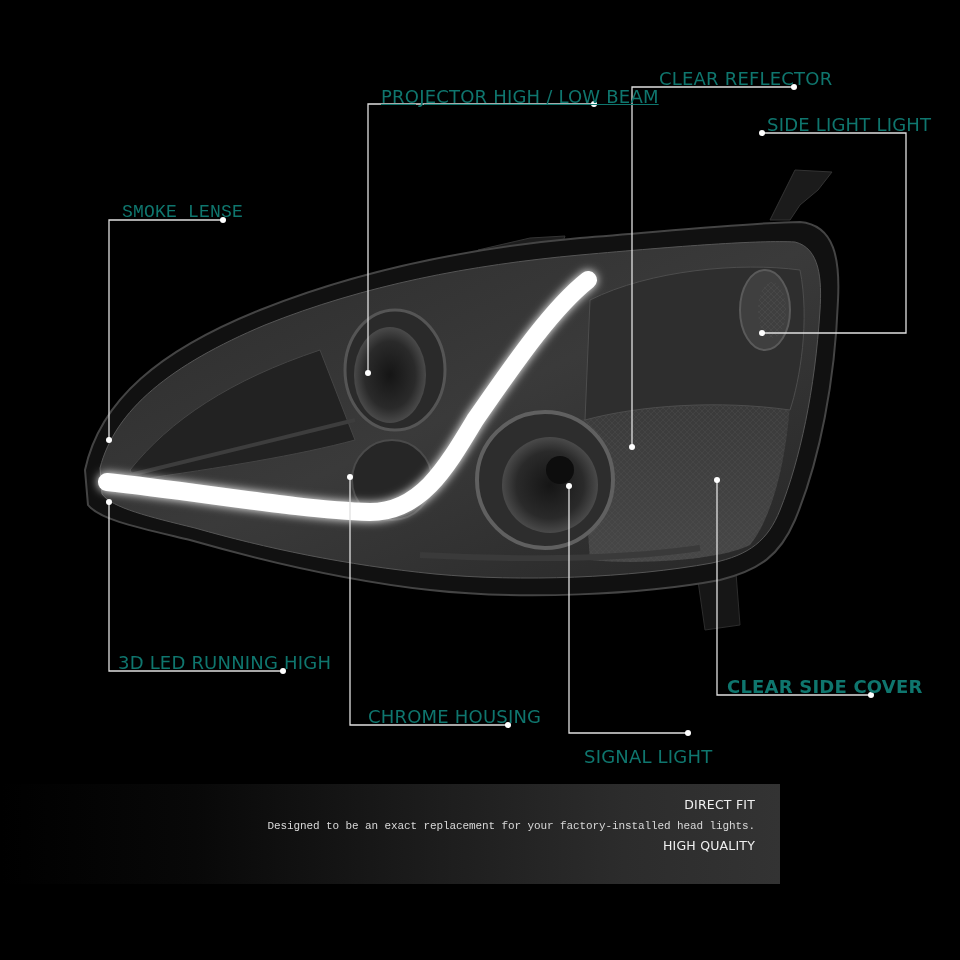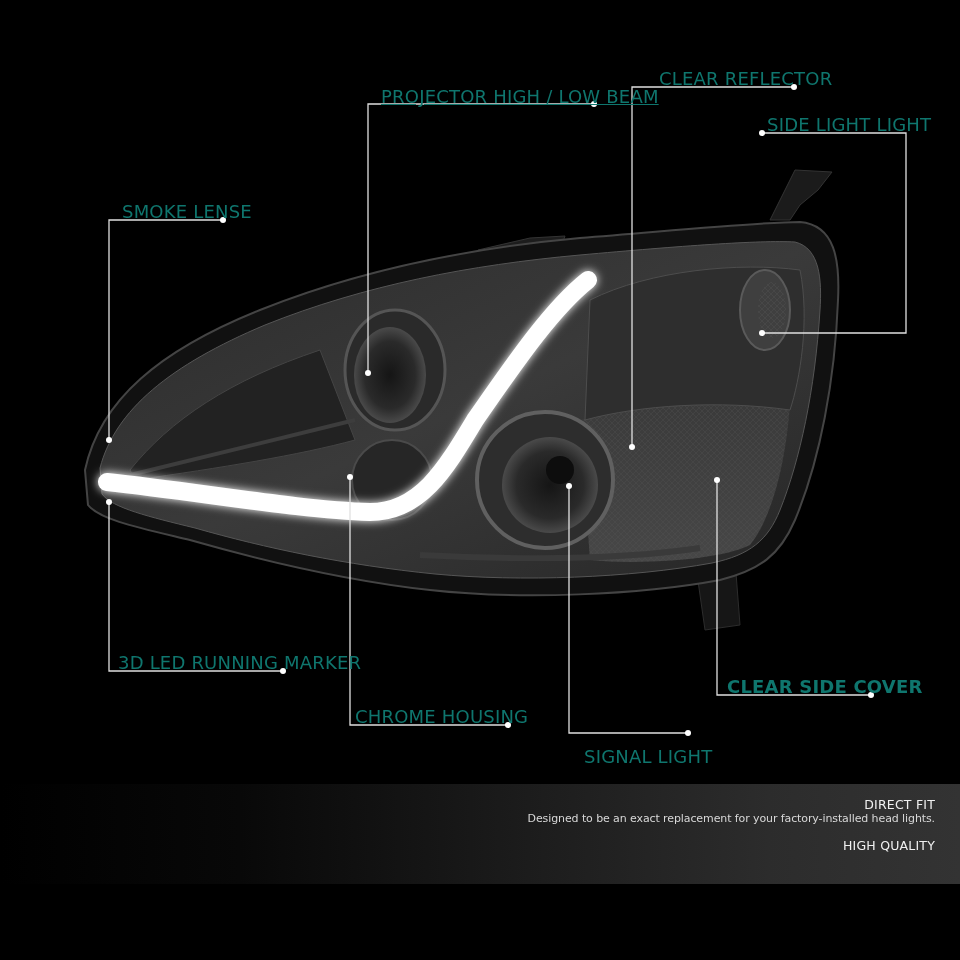--- a/index.html
+++ b/index.html
@@ -1,24 +1,24 @@
 <!DOCTYPE html>
 <html><head>
   <meta charset="utf-8">
   <style>
     html, body { margin: 0; padding: 0; background: #000; }
     body { width: 960px; height: 960px; position: relative; overflow: hidden; font-family: "DejaVu Sans", "Liberation Sans", sans-serif; }
     #stage { position: absolute; left: 0; top: 0; width: 960px; height: 960px; background: #000; }
     svg.art { position: absolute; left: 0; top: 0; width: 960px; height: 960px; }
     .label { position: absolute; color: #0f766e; font-size: 18px; letter-spacing: 0.2px; white-space: nowrap; line-height: 14px; }
-    #info-panel { position: absolute; left: 0; top: 784px; width: 960px; height: 100px;
+    #info-panel { position: absolute; left: 0; top: 784px; width: 780px; height: 100px;
       background: linear-gradient(90deg, #000 0%, #080808 25%, #1c1c1c 55%, #2c2c2c 80%, #333 100%); }
     .info-block { position: absolute; right: 25px; text-align: right; color: #e6e6e6; }
     .info-title { font-size: 12.5px; color: #f0f0f0; letter-spacing: 0.2px; }
-    .info-desc { font-size: 11px; color: #d8d8d8; margin-top: 0; letter-spacing: -0.1px; }
+    .info-desc { font-size: 11px; color: #d8d8d8; margin-top: 8px; letter-spacing: -0.1px; font-family: Liberation Mono, monospace; }
   </style>
 </head>
 <body>
 
 <div id="stage">
 
   <svg class="art" viewBox="0 0 960 960">
     <defs>
       <linearGradient id="lensGrad" x1="0" y1="0" x2="1" y2="1">
         <stop offset="0" stop-color="#2b2b2b"></stop>
@@ -118,23 +118,23 @@
       <circle cx="569" cy="486" r="3"></circle>
         <circle cx="688" cy="733" r="3"></circle>
       <circle cx="717" cy="480" r="3"></circle>
         <circle cx="871" cy="695" r="3"></circle>
     </g>
   </svg>
 
   <div class="label" style="left:381px; top:90px;text-decoration:underline;">PROJECTOR HIGH / LOW BEAM</div>
   <div class="label" style="left:659px; top:72px;">CLEAR REFLECTOR</div>
   <div class="label" style="left:767px; top:118px;">SIDE LIGHT LIGHT</div>
-  <div class="label" style="left:122px; top:205px;">SMOKE LENSE</div>
-  <div class="label" style="left:118px; top:656px;">3D LED RUNNING MARKER</div>
-  <div class="label" style="left:355px; top:710px;">CHROME HOUSING</div>
+  <div class="label" style="left:122px; top:205px;font-family:Liberation Mono, monospace;">SMOKE LENSE</div>
+  <div class="label" style="left:118px; top:656px;">3D LED RUNNING HIGH</div>
+  <div class="label" style="left:368px; top:710px;">CHROME HOUSING</div>
   <div class="label" style="left:584px; top:718px;margin-top:32px;">SIGNAL LIGHT</div>
   <div class="label" style="left:727px; top:680px;font-weight:bold;">CLEAR SIDE COVER</div>
 
   <div id="info-panel">
     <div class="info-block" style="top:13px;">
       <div class="info-title">DIRECT FIT</div>
       <div class="info-desc">Designed to be an exact replacement for your factory-installed head lights.</div>
     </div>
     <div class="info-block" style="top:54px;">
       <div class="info-title">HIGH QUALITY</div>

